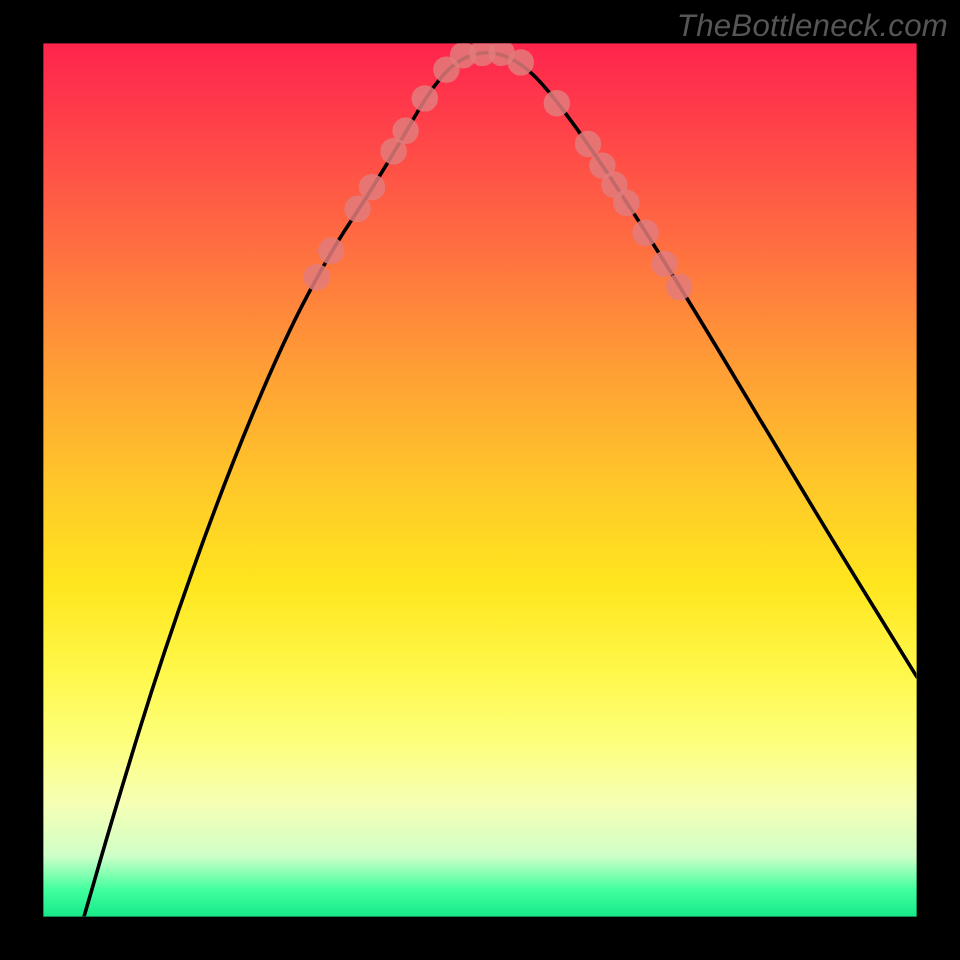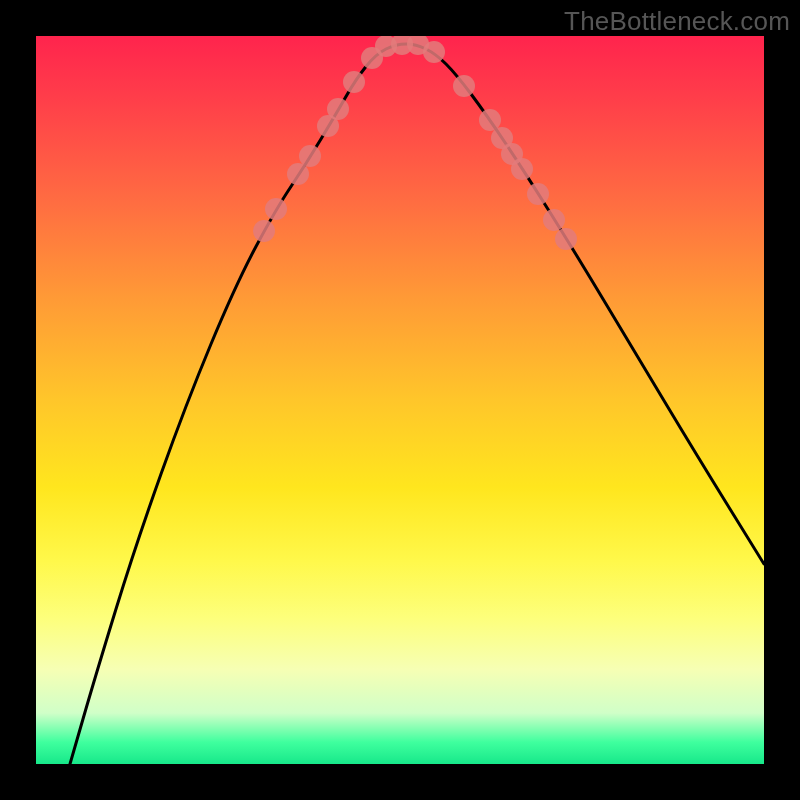--- a/index.html
+++ b/index.html
@@ -58,20 +58,21 @@
   }
   .attribution {
     position: absolute;
     top: 6px;
     right: 10px;
     color: #565656;
     font-size: 26px;
     font-weight: 400;
     letter-spacing: 0.2px;
     user-select: none;
+    font-style: italic;
   }
 </style>
 </head>
 <body>
 
 <div class="frame">
 
   <div class="plot-area">
     <div class="gradient"></div>
 

